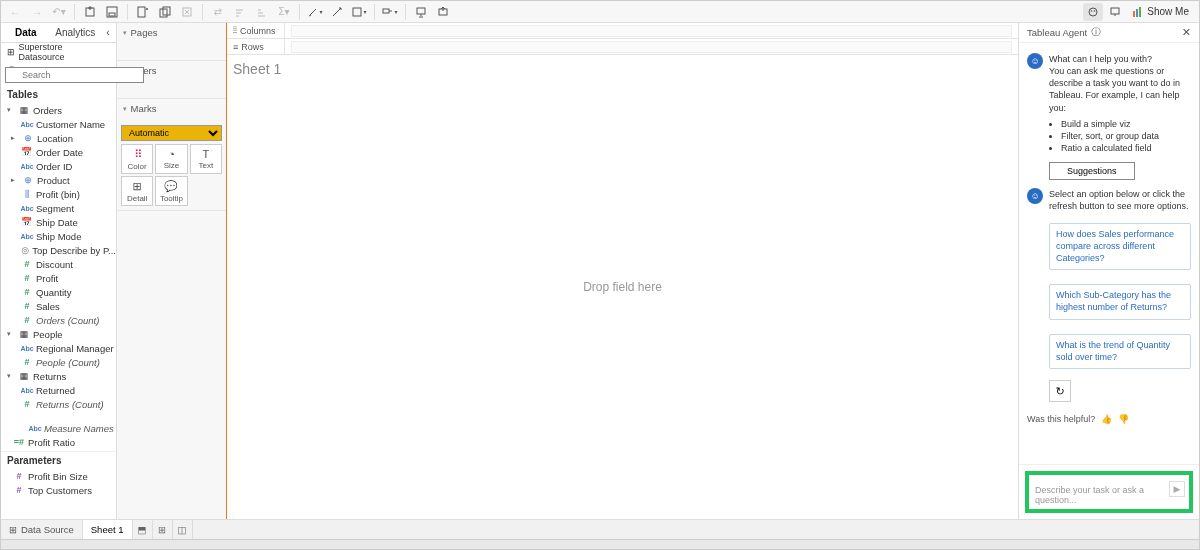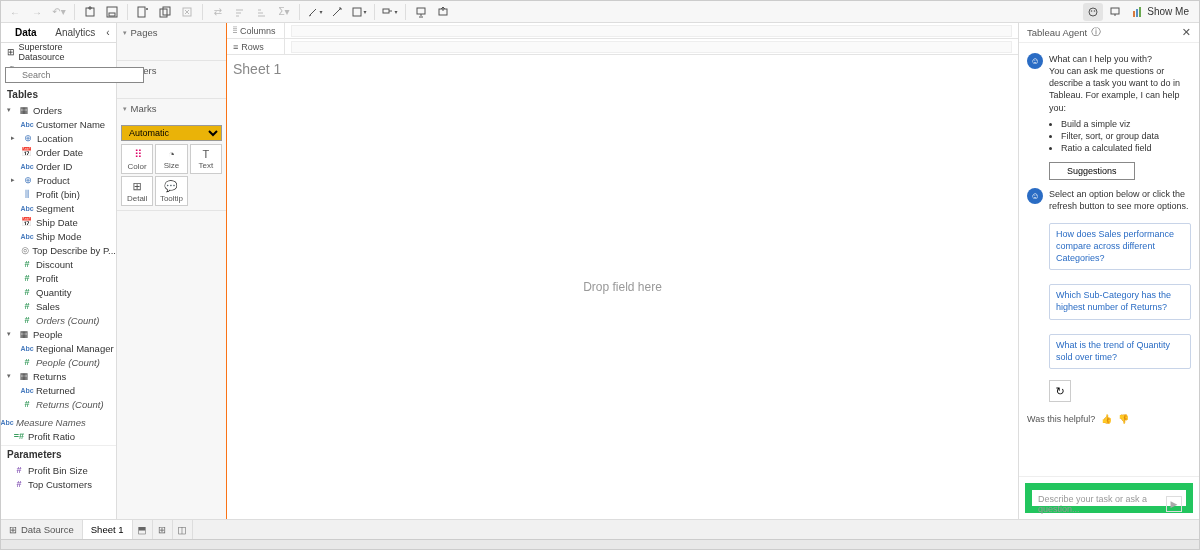--- a/index.html
+++ b/index.html
@@ -60,21 +60,21 @@
 .agent-body { flex: 1; padding: 10px 8px; overflow-y: auto; display: flex; flex-direction: column; gap: 8px; }
 .msg { display: flex; gap: 6px; }
 .msg .avatar { width: 16px; height: 16px; border-radius: 50%; background: #2a6cc4; color: #fff; font-size: 9px; display: flex; align-items: center; justify-content: center; flex-shrink: 0; }
 .msg .content { font-size: 9px; color: #333; line-height: 1.35; }
 .msg ul { margin: 4px 0 4px 12px; }
 .sugg-btn { border: 1px solid #888; padding: 3px 17px; font-size: 9px; background: #fff; cursor: pointer; width: fit-content; margin-top: 4px; }
 .sugg-card { border: 1px solid #c8d4e8; border-radius: 2px; padding: 5px 6px; font-size: 9px; color: #2a6cc4; cursor: pointer; margin: 3px 0 3px 22px; line-height: 1.3; }
 .refresh { width: 22px; height: 22px; border: 1px solid #ccc; display: flex; align-items: center; justify-content: center; margin-left: 22px; cursor: pointer; font-size: 11px; }
 .helpful { font-size: 9px; color: #555; display: flex; align-items: center; gap: 6px; margin-top: 4px; }
 .agent-input { border-top: 1px solid #eee; padding: 6px; }
-.agent-input .box { border: 7px solid #22c55e; height: 30px; font-size: 9px; color: #999; padding: 4px 24px 4px 6px; position: relative; }
+.agent-input .box { border: 4px solid #22c55e; height: 42px; font-size: 9px; color: #999; padding: 10px 24px 4px 6px; position: relative; }
 .agent-input .send { position: absolute; right: 4px; top: 6px; width: 16px; height: 16px; border: 1px solid #ddd; font-size: 9px; color: #aaa; display: flex; align-items: center; justify-content: center; }
 .footer { height: 20px; background: #f1f1f1; border-top: 1px solid #ddd; display: flex; align-items: center; font-size: 9.5px; }
 .footer-tab { padding: 0 8px; height: 100%; display: flex; align-items: center; gap: 4px; cursor: pointer; color: #555; border-right: 1px solid #ddd; }
 .footer-tab.active { background: #fff; color: #000; }
 .footer-btn { width: 20px; display: flex; justify-content: center; cursor: pointer; color: #666; border-right: 1px solid #ddd; height: 100%; align-items: center; }
 .bottom-bar { height: 10px; background: #e8e8e8; border-top: 1px solid #ccc; }
 svg { display: block; }
 </style>
 </head>
 <body>
@@ -305,21 +305,21 @@
           </div>
         <div class="tree-item field">
             <span class="ico abc">Abc</span>
             <span>Returned</span>
           </div>
         <div class="tree-item field">
             <span class="ico num">#</span>
             <span class="italic">Returns (Count)</span>
           </div>
 
-        <div class="tree-item field" style="padding-left:0;margin-top:4px">
+        <div class="tree-item field" style="padding-left:28px;margin-top:10px">
             <span class="ico abc">Abc</span>
             <span class="italic">Measure Names</span>
           </div>
         <div class="tree-item field" style="padding-left:12px">
             <span class="ico num calc">=#</span>
             <span>Profit Ratio</span>
           </div>
 
         <div class="params-hdr">Parameters</div>
         <div class="tree-item field" style="padding-left:12px">

